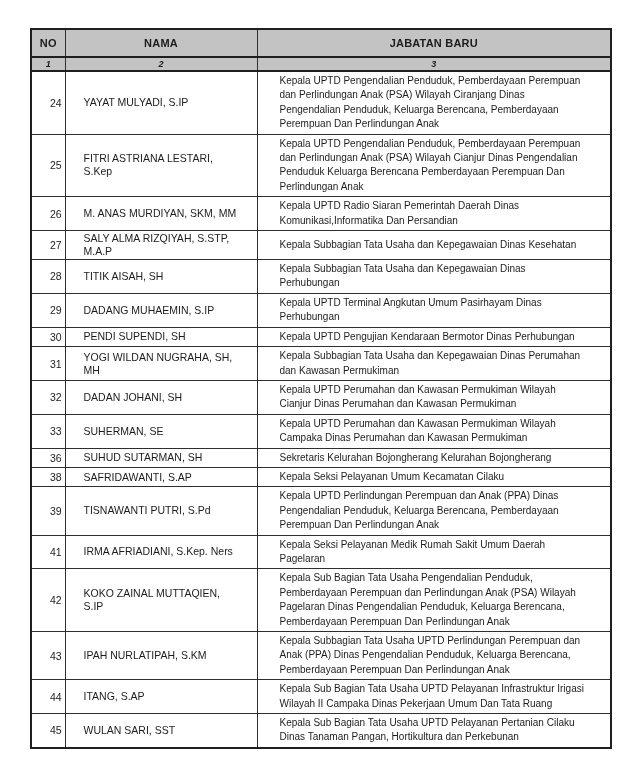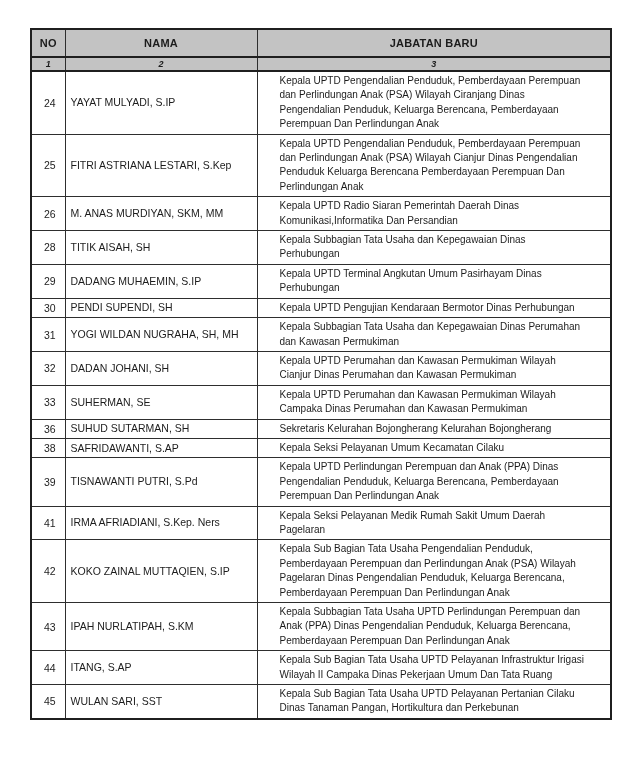--- a/index.html
+++ b/index.html
@@ -52,24 +52,24 @@
   .col-nama    { width: 192px; }
   .col-jabatan { width: 354px; }
   td {
     font-size: 10px;
     vertical-align: middle;
     background: #ffffff;
   }
   .cell-no {
     text-align: center;
     font-size: 10.5px;
-    padding: 1px 12px;
+    padding: 1px 18px;
   }
   .cell-nama {
-    padding: 1px 5px;
+    padding: 1px 18px;
     font-size: 10.5px;
     line-height: 13px;
   }
   .cell-jabatan {
     padding: 2px 22px;
     line-height: 14.4px;
   }
   tr.tall td { height: 27px; }
   tr.roomy td { height: 49px; }
 </style>
@@ -107,20 +107,25 @@
     <td class="cell-nama">FITRI ASTRIANA LESTARI, S.Kep</td>
     <td class="cell-jabatan">Kepala UPTD Pengendalian Penduduk, Pemberdayaan Perempuan dan Perlindungan Anak (PSA) Wilayah Cianjur Dinas Pengendalian Penduduk Keluarga Berencana Pemberdayaan Perempuan Dan Perlindungan Anak</td>
   </tr>
 
   <tr class="data-row">
     <td class="cell-no">26</td>
     <td class="cell-nama">M. ANAS MURDIYAN, SKM, MM</td>
     <td class="cell-jabatan">Kepala UPTD Radio Siaran Pemerintah Daerah Dinas Komunikasi,Informatika Dan Persandian</td>
   </tr>
 
+  <tr class="data-row">
+    <td class="cell-no">27</td>
+    <td class="cell-nama">SALY ALMA RIZQIYAH, S.STP, M.A.P</td>
+    <td class="cell-jabatan">Kepala Subbagian Tata Usaha dan Kepegawaian Dinas Kesehatan</td>
+  </tr>
 
   <tr class="data-row">
     <td class="cell-no">28</td>
     <td class="cell-nama">TITIK AISAH, SH</td>
     <td class="cell-jabatan">Kepala Subbagian Tata Usaha dan Kepegawaian Dinas Perhubungan</td>
   </tr>
 
   <tr class="data-row">
     <td class="cell-no">29</td>
     <td class="cell-nama">DADANG MUHAEMIN, S.IP</td>

